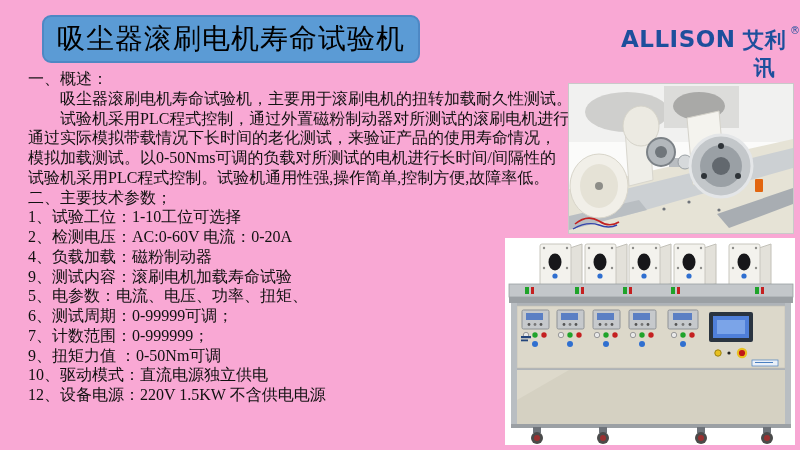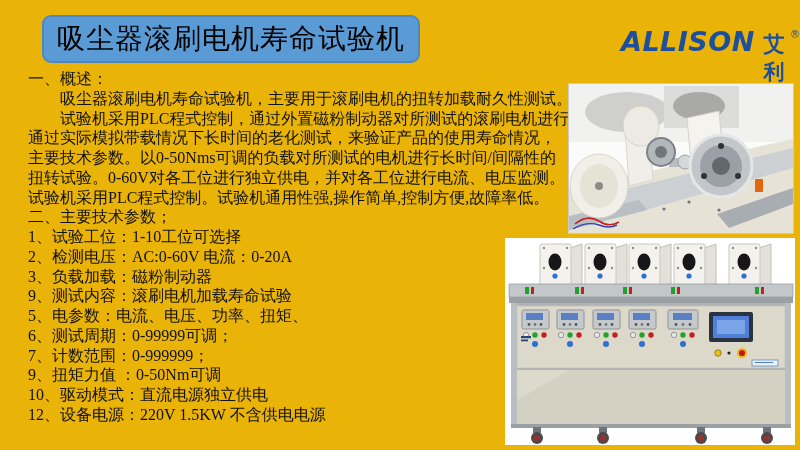--- a/index.html
+++ b/index.html
@@ -1,27 +1,27 @@
 <!DOCTYPE html>
 <html><head>
 <meta charset="utf-8">
 <style>
   html,body{margin:0;padding:0;background:#ffffff;}
-  #page{position:relative;width:800px;height:450px;background:#eab308;overflow:hidden;
+  #page{position:relative;width:800px;height:450px;background:#f9a8d4;overflow:hidden;
         font-family:"Liberation Serif","DejaVu Serif",serif;color:#111;}
 
   
   .title-box{position:absolute;left:42px;top:15px;width:374px;height:44px;
     background:#5b9bd5;border:2px solid #4e88c4;border-radius:9px;
     display:flex;align-items:center;justify-content:center;}
   .title-box span{font-size:28px;letter-spacing:1px;color:#000;white-space:nowrap;}
 
   .logo{position:absolute;left:621px;top:26px;display:flex;align-items:baseline;
     color:#1d4f9c;font-family:"DejaVu Sans","Liberation Sans",sans-serif;}
-  .logo .en{font-size:27px;font-weight:800;letter-spacing:0.5px;font-style:italic;}
+  .logo .en{font-size:23px;font-weight:800;letter-spacing:0.5px;}
   .logo .cn{font-size:21px;font-weight:700;margin-left:7px;letter-spacing:1px;text-align:center;}
   .logo .reg{font-size:10px;position:relative;top:-13px;margin-left:3px;font-weight:400;}
 
   
   .desc{position:absolute;left:28px;top:69px;width:530px;}
   .desc .line{height:19.75px;line-height:19.75px;font-size:16px;white-space:nowrap;}
   .desc .line.ind{text-indent:2em;}
 
   
   .photo1{position:absolute;left:568px;top:83px;width:224px;height:149px;
@@ -41,27 +41,26 @@
     <span class="en">ALLISON</span>
     <span class="cn">艾利讯</span>
     <span class="reg">®</span>
   </div>
 
   <div class="desc">
     <div class="line">一、概述：</div>
     <div class="line ind">吸尘器滚刷电机寿命试验机，主要用于滚刷电机的扭转加载耐久性测试。</div>
     <div class="line ind">试验机采用PLC程式控制，通过外置磁粉制动器对所测试的滚刷电机进行</div>
     <div class="line">通过实际模拟带载情况下长时间的老化测试，来验证产品的使用寿命情况，</div>
-    <div class="line">主要技术参数。以0-50Nms可调的负载对所测试的电机进行长时间/间隔性的</div>
-    <div class="line">扭转试验。0-60V对各工位进行独立供电，并对各工位进行电流、电压监测。</div>
+    <div class="line">模拟加载测试。以0-50Nms可调的负载对所测试的电机进行长时间/间隔性的</div>
     <div class="line">试验机采用PLC程式控制。试验机通用性强,操作简单,控制方便,故障率低。</div>
     <div class="line">二、主要技术参数；</div>
     <div class="line">1、试验工位：1-10工位可选择</div>
     <div class="line">2、检测电压：AC:0-60V   电流：0-20A</div>
-    <div class="line">3、负载加载：磁粉制动器</div>
+    <div class="line">4、负载加载：磁粉制动器</div>
     <div class="line">9、测试内容：滚刷电机加载寿命试验</div>
     <div class="line">5、电参数：电流、电压、功率、扭矩、</div>
     <div class="line">6、测试周期：0-99999可调；</div>
     <div class="line">7、计数范围：0-999999；</div>
     <div class="line">9、扭矩力值 ：0-50Nm可调</div>
     <div class="line">10、驱动模式：直流电源独立供电</div>
     <div class="line">12、设备电源：220V    1.5KW   不含供电电源</div>
   </div>
 
   <svg class="photo1" viewBox="0 0 224 149" xmlns="http://www.w3.org/2000/svg">

